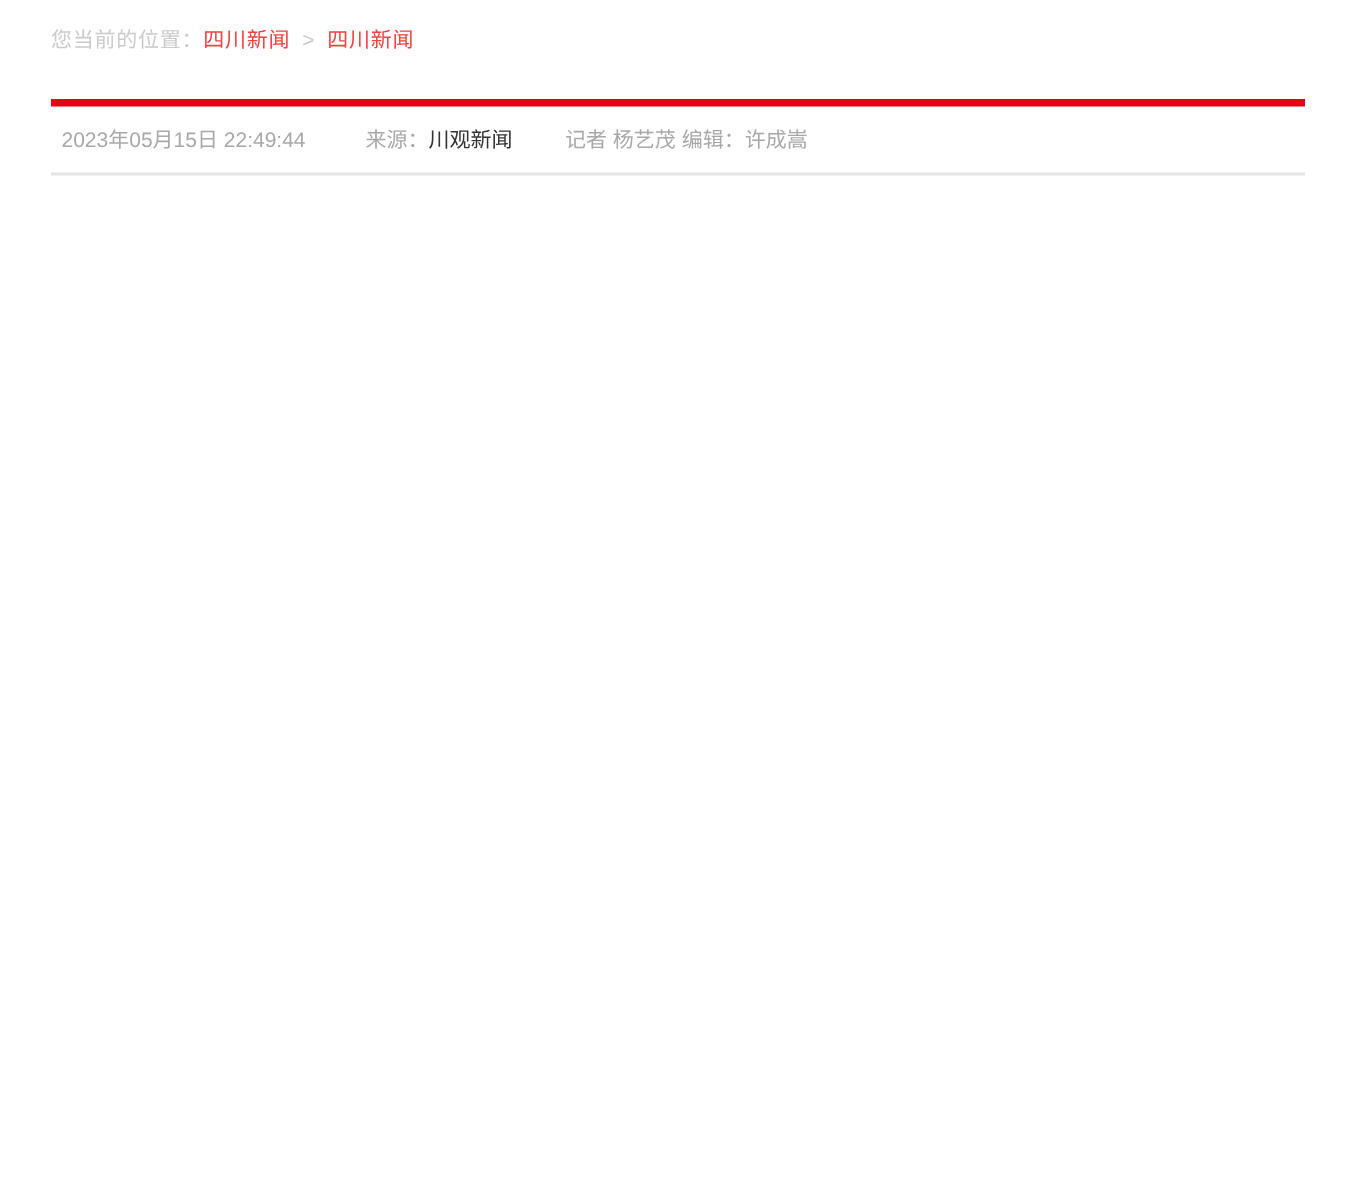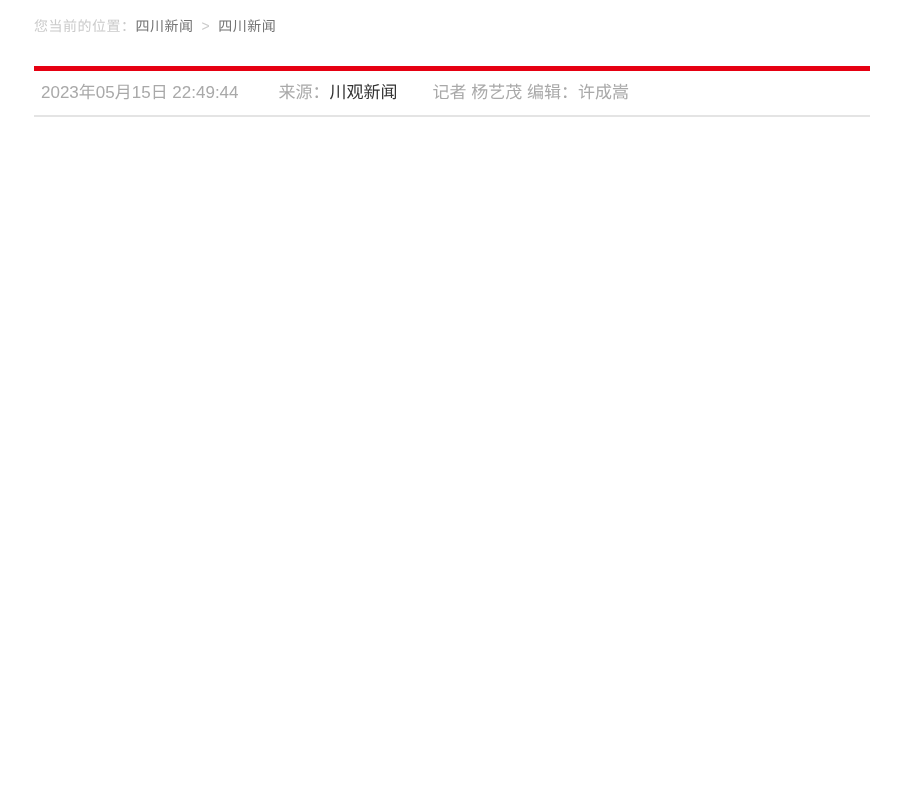--- a/index.html
+++ b/index.html
@@ -17,21 +17,21 @@
   }
   
   .breadcrumb {
     padding-top: 17px;
     font-size: 14px;
     color: #cbcbcb;
     letter-spacing: 0.5px;
     line-height: 18px;
   }
   .breadcrumb a {
-    color: #737373;
+    color: #ef4444;
     text-decoration: none;
     cursor: pointer;
     margin-top: 16px;
   }
   .breadcrumb .sep {
     margin: 0 8px;
     color: #cbcbcb;
   }
   
   .red-rule {
@@ -47,21 +47,21 @@
     font-weight: 700;
     color: #2b2b2b;
     letter-spacing: 0.5px;
     white-space: nowrap;
   }
   
   .meta {
     margin-top: 13px;
     padding-left: 7px;
     padding-bottom: 13px;
-    font-size: 17px;
+    font-size: 14px;
     color: #a9a9a9;
     border-bottom: 2px solid #e4e4e4;
     line-height: 18px;
   }
   .meta-time { margin-right: 40px; }
   .meta-source { margin-right: 35px; }
   .meta-source .source-name {
     color: #333333;
     text-decoration: none;
     cursor: pointer;

